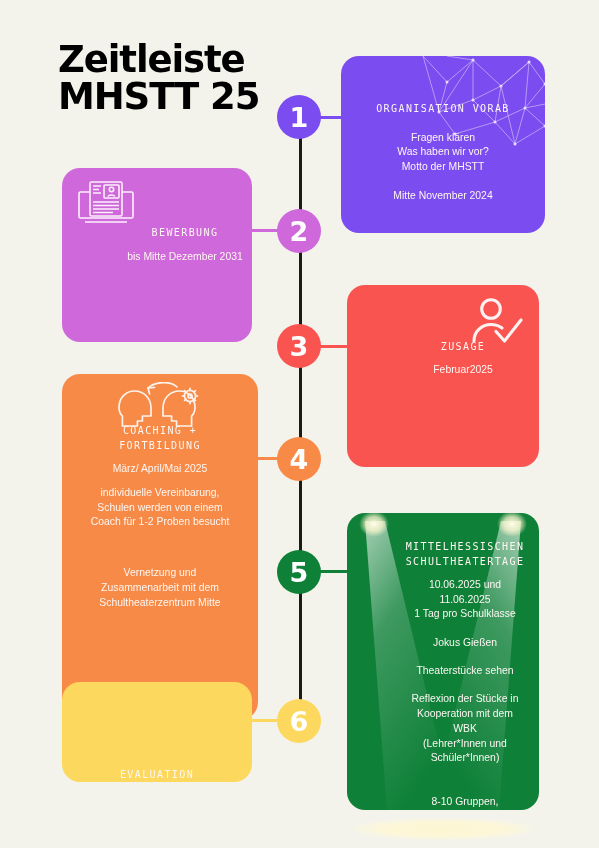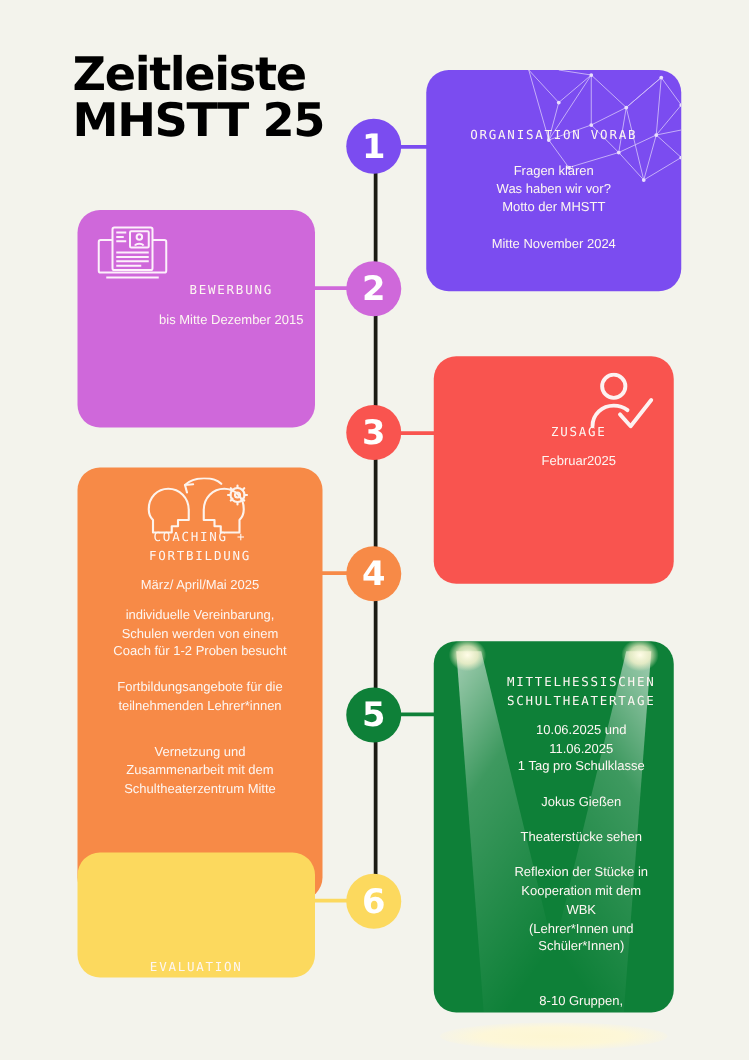--- a/index.html
+++ b/index.html
@@ -225,21 +225,21 @@
         <circle cx="34.5" cy="9.5" r="2.2"></circle>
         <path d="M31 16.5c0.8-2 6-2 6.8 0"></path>
         <path d="M16 6h8M16 9.5h6M16 13h8"></path>
         <path d="M16 22h26M16 25.5h26M16 29h26M16 32.5h20"></path>
         <path d="M8 42h42"></path>
       </g>
     </svg>
     <div class="card-inner">
       <div class="card-heading">BEWERBUNG</div>
       <div class="gap-sm"></div>
-      <div class="card-body">bis Mitte Dezember 2015</div>
+      <div class="card-body">bis Mitte Dezember 2031</div>
     </div>
   </div>
   <div class="node" style="left:277px; top:209px; background:#cf68da;">
     <span>2</span>
   </div>
 
   <div class="card" id="card-3">
     <svg id="icon-usercheck" viewBox="0 0 52 48">
       <g stroke="#fdf2f1" stroke-width="3.1" fill="none" stroke-linecap="round" stroke-linejoin="round">
         <circle cx="20" cy="11" r="9.3"></circle>
@@ -273,22 +273,20 @@
     <div class="card-inner">
       <div class="card-heading">COACHING  +
 FORTBILDUNG</div>
       <div class="gap-sm"></div>
       <div class="card-body">März/ April/Mai 2025</div>
       <div class="gap-sm"></div>
       <div class="card-body">individuelle Vereinbarung,
 Schulen werden von einem
 Coach für 1-2 Proben besucht</div>
       <div class="gap-md"></div>
-      <div class="card-body">Fortbildungsangebote für die
-teilnehmenden Lehrer*innen</div>
       <div class="gap-lg"></div>
       <div class="card-body">Vernetzung und
 Zusammenarbeit mit dem
 Schultheaterzentrum Mitte</div>
     </div>
   </div>
   <div class="node" style="left:277px; top:437px; background:#f78a47;">
     <span>4</span>
   </div>
 

